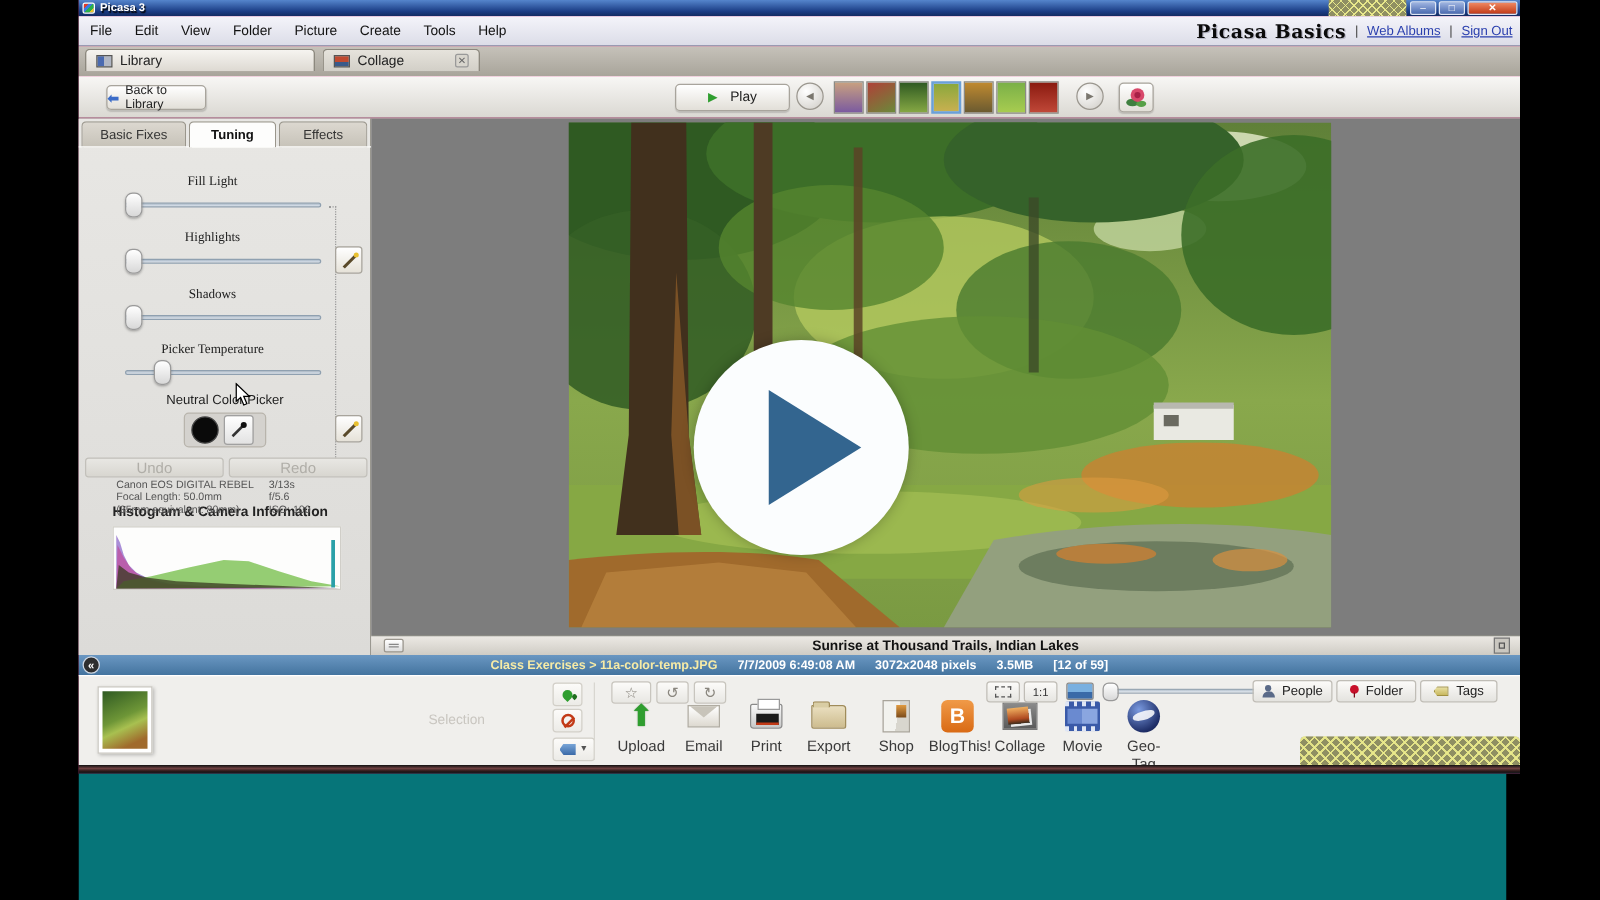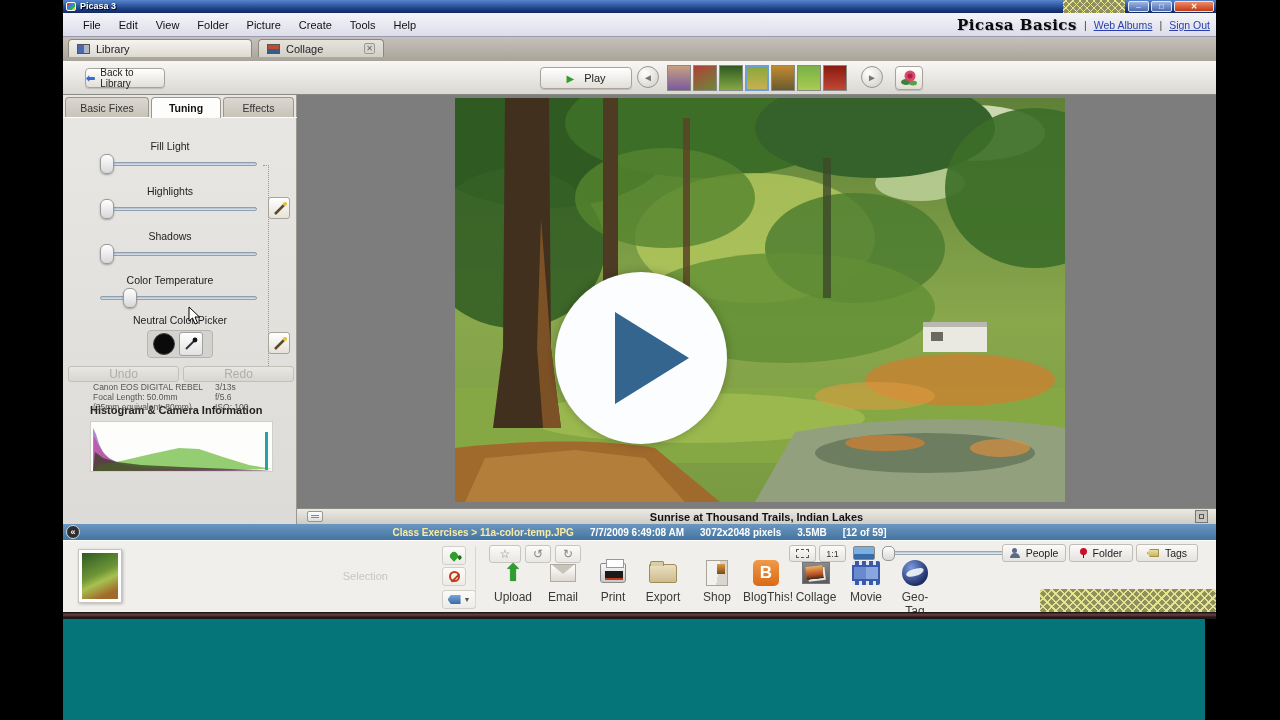--- a/index.html
+++ b/index.html
@@ -21,21 +21,21 @@
                      repeating-linear-gradient(-45deg,rgba(235,235,140,.95) 0 1px,transparent 1px 5px); }
   .winbtn { top:1px; height:11px; border:1px solid #dfe6f5; border-radius:2px;
     color:#fff; font-size:8px; line-height:9px; text-align:center; }
   #btn-min { left:1065px; width:21px; background:linear-gradient(#9fb4e0,#4a6ab0); }
   #btn-max { left:1088px; width:21px; background:linear-gradient(#9fb4e0,#4a6ab0); }
   #btn-close { left:1111px; width:40px; background:linear-gradient(#ef8a64,#c23а17); background:linear-gradient(#ef8a64,#c23a17); font-weight:bold; }
 
   
   #menubar { left:0; top:13px; width:1153px; height:24px;
     background:linear-gradient(#f4f4fa,#dcdde8); border-bottom:1px solid #9a9ab2;
-    display:flex; align-items:center; font-size:11px; color:#111;padding-left:11px; }
+    display:flex; align-items:center; font-size:11px; color:#111; }
   .menu-item { padding:3px 9px; }
   #menubar-right { position:absolute; right:6px; top:0; height:24px; display:flex; align-items:center; gap:7px; }
   #brand { font-family:"DejaVu Serif", serif; font-weight:bold; font-size:15px; color:#0a0a0a;
     letter-spacing:.5px; text-shadow:1px 1px 0 #b9b9c8; }
   .menu-link { color:#2a3fae; text-decoration:underline; font-size:10.5px; }
   .link-sep { color:#444; font-size:10.5px; }
 
   
   #tabrow { left:0; top:37px; width:1153px; height:24px;
     background:linear-gradient(#c6c2ba,#a8a49a); }
@@ -79,21 +79,21 @@
   
   #editpanel { position:absolute; left:0; top:0; width:234px; height:429px;
     background:linear-gradient(#e8e7e4,#dcdbd8); border-right:1px solid #9a9890; }
   .panel-tab { position:absolute; top:2px; height:21px; border:1px solid #9a968c; border-bottom:none;
     border-radius:4px 4px 0 0; font-size:10.5px; color:#333; display:flex; align-items:center; justify-content:center; }
   #ptab-basic { left:2px; width:84px; background:linear-gradient(#dcd8d0,#c6c2b8); }
   #ptab-tuning { left:88px; width:70px; background:#fdfdfc; font-weight:bold; color:#111; z-index:2; }
   #ptab-effects { left:160px; width:71px; background:linear-gradient(#dcd8d0,#c6c2b8); }
   .panel-body-top { position:absolute; left:0; top:22px; width:234px; height:1px; background:#fdfdfc; }
 
-  .slider-label { position:absolute; width:214px; text-align:center; font-size:10.5px; color:#222; }
+  .slider-label { position:absolute; width:214px; text-align:center; font-size:10.5px; color:#222;font-family:Liberation Serif, serif; }
   .slider-track { position:absolute; left:37px; width:157px; height:4px; border-radius:2px;
     background:linear-gradient(#aebccb,#dfe6ee); border:1px solid #8fa0b0; }
   .slider-handle { position:absolute; top:-9px; width:14px; height:20px; border-radius:6px;
     background:linear-gradient(#ffffff,#d8d8d8); border:1px solid #9a9a9a; box-shadow:0 1px 2px rgba(0,0,0,.3); }
   .bracket { position:absolute; left:200px; top:70px; width:6px; height:215px;
     border-right:1px dotted #9a9a9a; border-top:1px dotted #9a9a9a; border-bottom:1px dotted #9a9a9a; }
   .wand-btn { position:absolute; left:205px; width:22px; height:22px; border:1px solid #a8a49c; border-radius:3px;
     background:linear-gradient(#ffffff,#e6e2d8); }
   .wand-btn svg { position:absolute; left:2px; top:2px; }
 
@@ -315,21 +315,21 @@
         <div class="slider-label" style="top:90px;">Highlights</div>
         <div class="slider-track" style="top:112px;">
           <div class="slider-handle" style="left: calc(2% - 4px);"></div>
         </div>
 
         <div class="slider-label" style="top:135px;">Shadows</div>
         <div class="slider-track" style="top:157px;">
           <div class="slider-handle" style="left: calc(2% - 4px);"></div>
         </div>
 
-        <div class="slider-label" style="top:179px;">Color Temperature</div>
+        <div class="slider-label" style="top:179px;">Picker Temperature</div>
         <div class="slider-track" style="top:201px;">
           <div class="slider-handle" style="left: calc(17% - 4px);"></div>
         </div>
 
         <div class="bracket"></div>
         <div class="wand-btn" style="top:102px;">
           <svg width="18" height="18" viewBox="0 0 18 18">
             <line x1="4" y1="14" x2="13" y2="5" stroke="#5a4a2a" stroke-width="2.5"></line>
             <circle cx="14" cy="4" r="2" fill="#e8c030"></circle>
           </svg>

